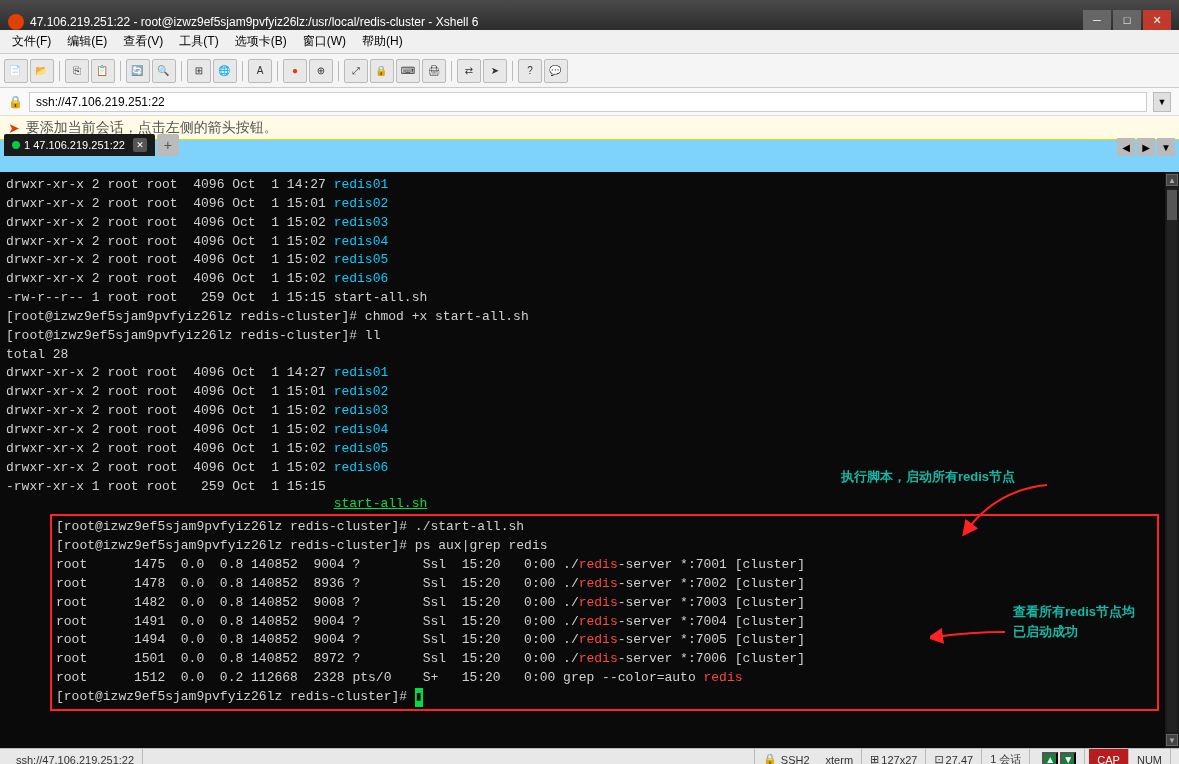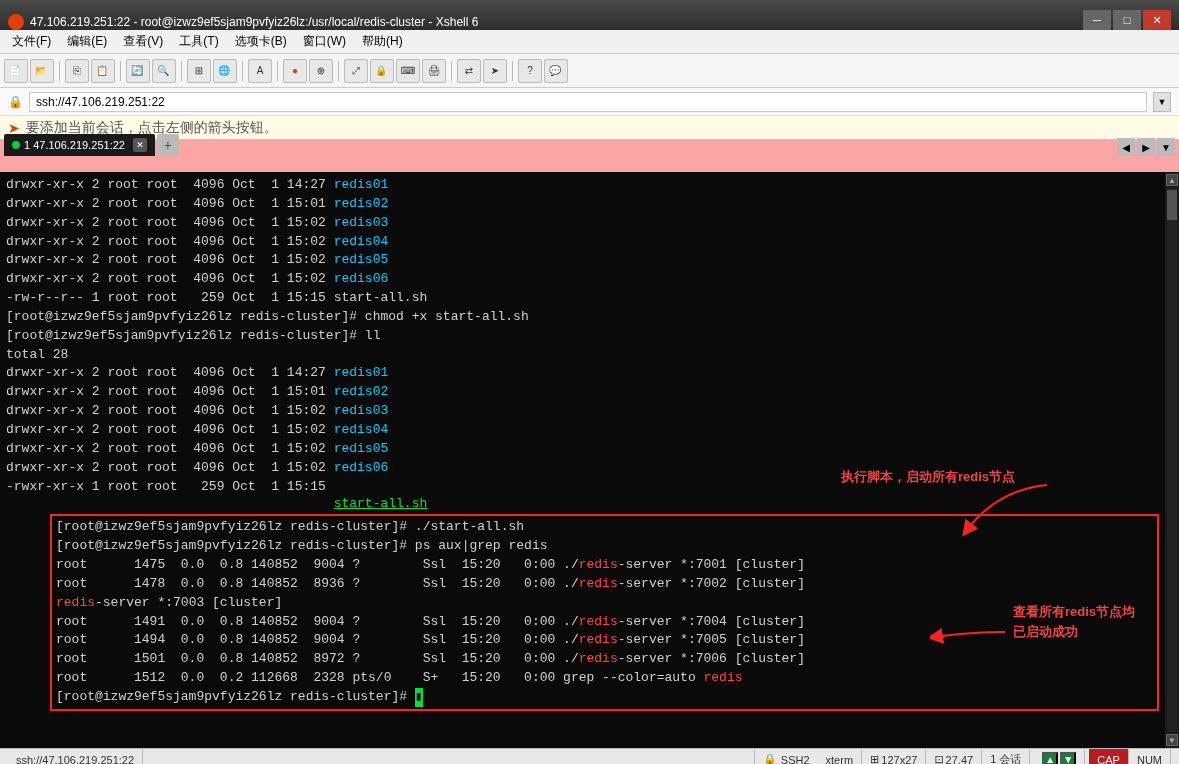--- a/index.html
+++ b/index.html
@@ -130,21 +130,21 @@
       border-bottom: 1px solid #e8d800;
       gap: 6px;
     }
     #info-bar .info-icon { color: #e04000; font-size: 14px; }
     #info-bar .info-text { font-size: 14px; color: #555; }
 
     
     #tab-bar {
       width: 100%;
       height: 26px;
-      background: #fca5a5;
+      background: #7dd3fc;
       display: flex;
       align-items: flex-end;
       padding: 16px 4px;
       gap: 2px;
     }
     .tab {
       height: 22px;
       background: #1a1a1a;
       color: #fff;
       font-size: 11px;
@@ -209,21 +209,21 @@
     }
     .line { white-space: pre; display: flex; flex-wrap: wrap; }
     .c-white { color: #d0d0d0; }
     .c-cyan { color: #00ccff; }
     .c-green { color: #00dd44; }
     .c-red { color: #ff4444; }
 
     
     .annotation {
       position: absolute;
-      color: #ef4444;
+      color: #14b8a6;
       font-size: 13px;
       font-weight: bold;
       font-family: 'Segoe UI', sans-serif;
       pointer-events: none;
     }
     .annotation-arrow {
       position: absolute;
       pointer-events: none;
     }
 
@@ -386,21 +386,21 @@
     <div class="line c-white"><span>drwxr-xr-x 2 root root  4096 Oct  1 15:02 </span><span class="c-cyan">redis04</span></div>
     <div class="line c-white"><span>drwxr-xr-x 2 root root  4096 Oct  1 15:02 </span><span class="c-cyan">redis05</span></div>
     <div class="line c-white"><span>drwxr-xr-x 2 root root  4096 Oct  1 15:02 </span><span class="c-cyan">redis06</span></div>
     <div class="line c-white"><span>-rwxr-xr-x 1 root root   259 Oct  1 15:15 </span><span class="c-green" style="text-decoration:underline;margin-top:17px;">start-all.sh</span></div>
 
     <div style="position:relative; border:2px solid #ff2222; padding:2px 4px; margin-top:1px;margin-left:44px;">
       <div class="line c-white"><span>[root@izwz9ef5sjam9pvfyiz26lz redis-cluster]# ./start-all.sh</span></div>
       <div class="line c-white"><span>[root@izwz9ef5sjam9pvfyiz26lz redis-cluster]# ps aux|grep redis</span></div>
       <div class="line c-white"><span>root      1475  0.0  0.8 140852  9004 ?        Ssl  15:20   0:00 ./</span><span class="c-red">redis</span><span>-server *:7001 [cluster]</span></div>
       <div class="line c-white"><span>root      1478  0.0  0.8 140852  8936 ?        Ssl  15:20   0:00 ./</span><span class="c-red">redis</span><span>-server *:7002 [cluster]</span></div>
-      <div class="line c-white"><span class="c-red">redis</span><span>-server *:7003 [cluster]</span></div>
+      <div class="line c-white"><span>root      1482  0.0  0.8 140852  9008 ?        Ssl  15:20   0:00 ./</span><span class="c-red">redis</span><span>-server *:7003 [cluster]</span></div>
       <div class="line c-white"><span>root      1491  0.0  0.8 140852  9004 ?        Ssl  15:20   0:00 ./</span><span class="c-red">redis</span><span>-server *:7004 [cluster]</span></div>
       <div class="line c-white"><span>root      1494  0.0  0.8 140852  9004 ?        Ssl  15:20   0:00 ./</span><span class="c-red">redis</span><span>-server *:7005 [cluster]</span></div>
       <div class="line c-white"><span>root      1501  0.0  0.8 140852  8972 ?        Ssl  15:20   0:00 ./</span><span class="c-red">redis</span><span>-server *:7006 [cluster]</span></div>
       <div class="line c-white"><span>root      1512  0.0  0.2 112668  2328 pts/0    S+   15:20   0:00 grep --color=auto </span><span class="c-red">redis</span></div>
       <div class="line c-white"><span>[root@izwz9ef5sjam9pvfyiz26lz redis-cluster]# </span><span style="background:#00dd44;color:#000;">▮</span></div>
     </div>
 
     <div class="annotation" style="top: 296px; right: 150px; text-align:left;">
       <span>执行脚本，启动所有redis节点</span>
     </div>

